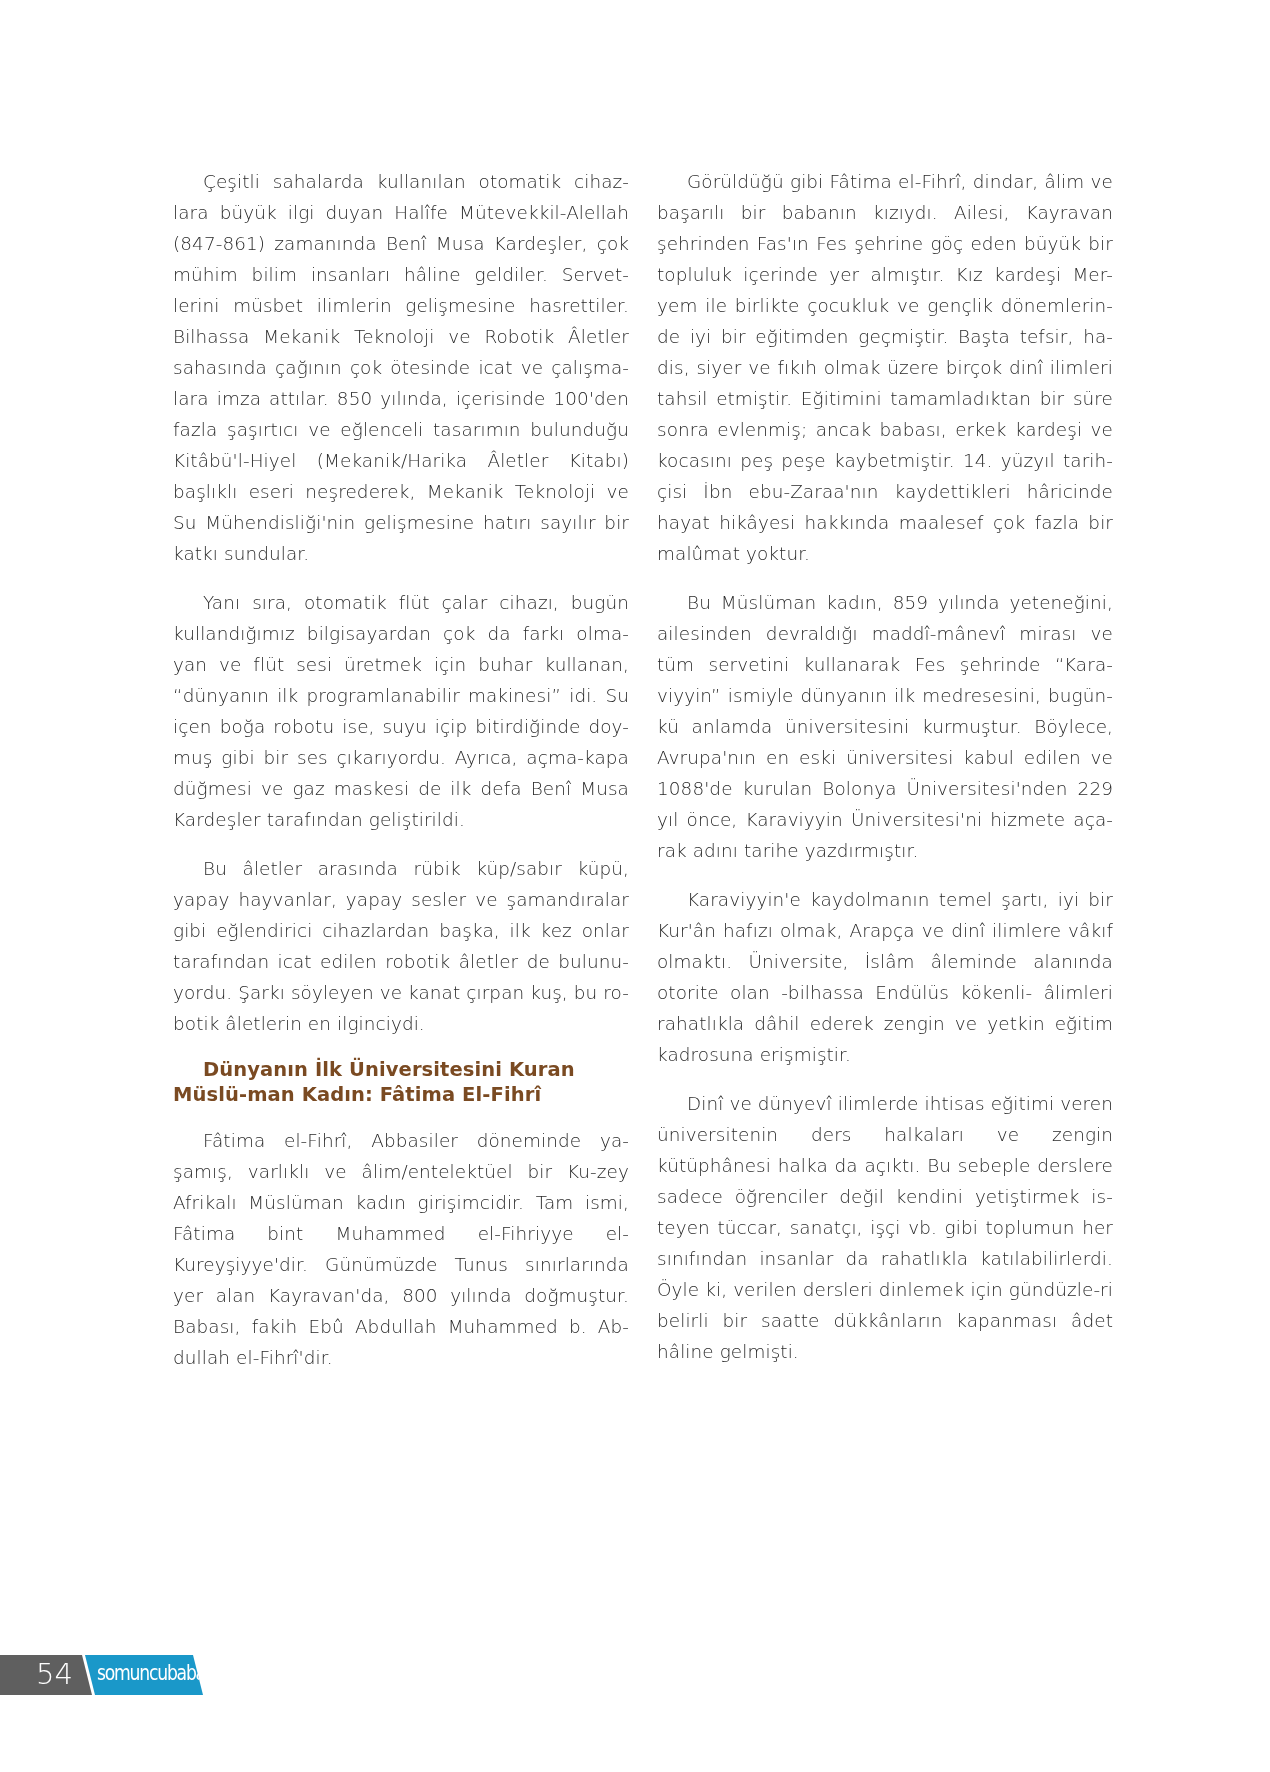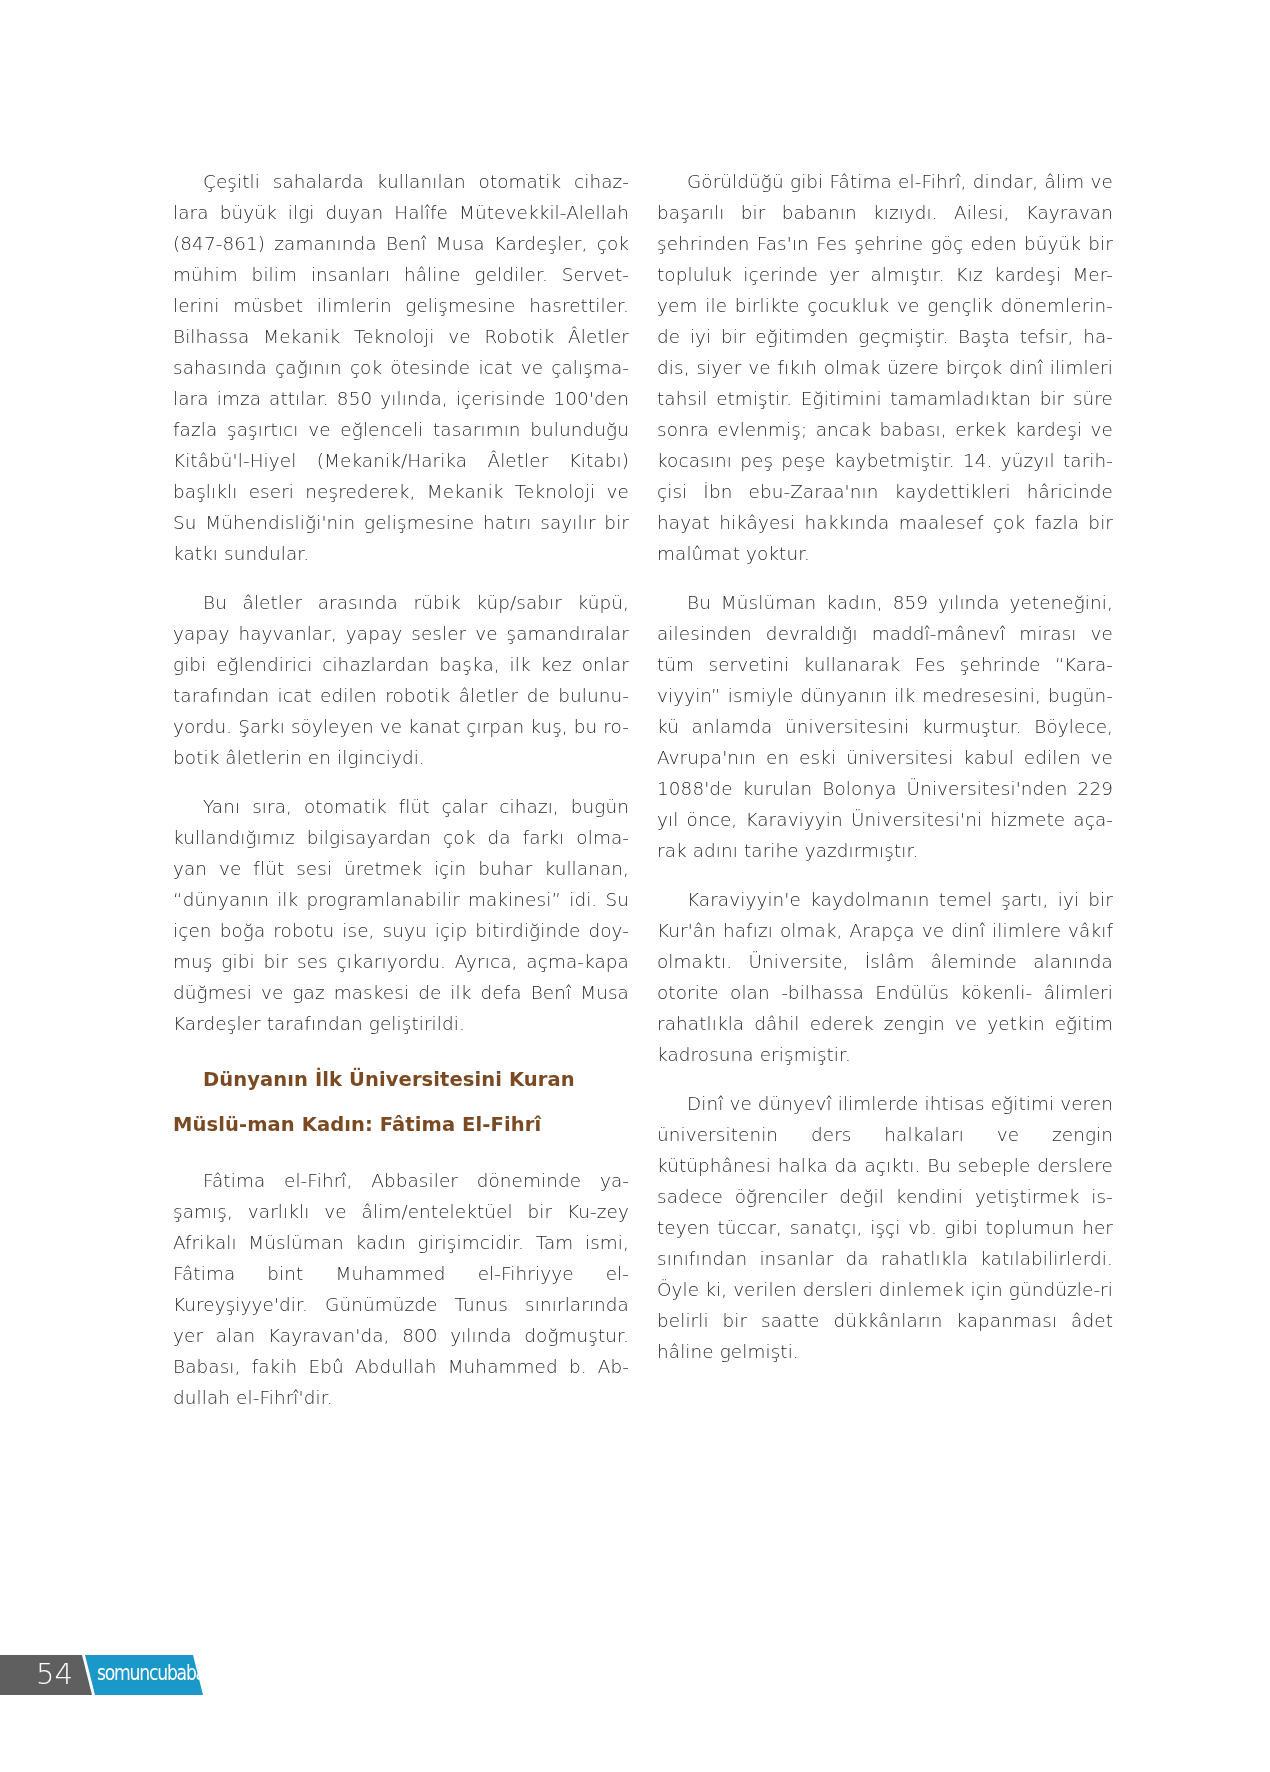--- a/index.html
+++ b/index.html
@@ -9,21 +9,21 @@
     font-family:"DejaVu Sans", sans-serif;
     font-size:18.4px; line-height:31px; color:#2a2a2a;
     font-weight:300; letter-spacing:0.1px;
   }
   .col.left { left:173px; }
   .col.right { left:657px; }
   .col p { margin:0 0 18px 0; text-align:justify; text-indent:30px; hyphens:manual; }
   .col p.last-right { margin-bottom:1px; }
   .col h2 {
     margin:12px 0 18px 0; text-indent:30px;
-    font-family:"DejaVu Sans", sans-serif; font-size:19.5px; line-height:45px;
+    font-family:"DejaVu Sans", sans-serif; font-size:19.5px; line-height:25px;
     font-weight:bold; color:#7a4a22;
   }
   sup { font-size:10px; line-height:0; vertical-align:6px; }
   .footer { position:absolute; left:0; top:1655px; height:40px; width:210px;padding-left:32px; }
   .pg {
     position:absolute; left:0; top:0; width:92px; height:40px; background:#5f5f5f;
     clip-path:polygon(0 0, 82px 0, 92px 40px, 0 40px);
   }
   .pg span {
     position:absolute; left:36px; top:2px;
@@ -37,22 +37,22 @@
     position:absolute; left:12px; top:6px;
     font-family:"DejaVu Sans", sans-serif; font-size:21px; color:#ffffff;
     letter-spacing:-1.5px; transform:scaleX(0.82); transform-origin:left center; display:inline-block;
   }
 </style>
 </head>
 <body>
 
 <div class="col left">
   <p>Çeşitli sahalarda kullanılan otomatik cihaz-lara büyük ilgi duyan Halîfe Mütevekkil-Alellah (847-861) zamanında Benî Musa Kardeşler, çok mühim bilim insanları hâline geldiler. Servet-lerini müsbet ilimlerin gelişmesine hasrettiler. Bilhassa Mekanik Teknoloji ve Robotik Âletler sahasında çağının çok ötesinde icat ve çalışma-lara imza attılar. 850 yılında, içerisinde 100'den fazla şaşırtıcı ve eğlenceli tasarımın bulunduğu Kitâbü'l-Hiyel (Mekanik/Harika Âletler Kitabı) başlıklı eseri neşrederek, Mekanik Teknoloji ve Su Mühendisliği'nin gelişmesine hatırı sayılır bir katkı sundular.</p>
+  <p>Yanı sıra, otomatik flüt çalar cihazı, bugün kullandığımız bilgisayardan çok da farkı olma-yan ve flüt sesi üretmek için buhar kullanan, “dünyanın ilk programlanabilir makinesi” idi. Su içen boğa robotu ise, suyu içip bitirdiğinde doy-muş gibi bir ses çıkarıyordu. Ayrıca, açma-kapa düğmesi ve gaz maskesi de ilk defa Benî Musa Kardeşler tarafından geliştirildi.</p>
   <p>Bu âletler arasında rübik küp/sabır küpü, yapay hayvanlar, yapay sesler ve şamandıralar gibi eğlendirici cihazlardan başka, ilk kez onlar tarafından icat edilen robotik âletler de bulunu-yordu. Şarkı söyleyen ve kanat çırpan kuş, bu ro-botik âletlerin en ilginciydi.</p>
-  <p>Yanı sıra, otomatik flüt çalar cihazı, bugün kullandığımız bilgisayardan çok da farkı olma-yan ve flüt sesi üretmek için buhar kullanan, “dünyanın ilk programlanabilir makinesi” idi. Su içen boğa robotu ise, suyu içip bitirdiğinde doy-muş gibi bir ses çıkarıyordu. Ayrıca, açma-kapa düğmesi ve gaz maskesi de ilk defa Benî Musa Kardeşler tarafından geliştirildi.</p>
   <h2>Dünyanın İlk Üniversitesini Kuran Müslü-man Kadın: Fâtima El-Fihrî</h2>
   <p>Fâtima el-Fihrî, Abbasiler döneminde ya-şamış, varlıklı ve âlim/entelektüel bir Ku-zey Afrikalı Müslüman kadın girişimcidir. Tam ismi, Fâtima bint Muhammed el-Fihriyye el-Kureyşiyye'dir. Günümüzde Tunus sınırlarında yer alan Kayravan'da, 800 yılında doğmuştur. Babası, fakih Ebû Abdullah Muhammed b. Ab-dullah el-Fihrî'dir.</p>
 </div>
 
 <div class="col right">
   <p>Görüldüğü gibi Fâtima el-Fihrî, dindar, âlim ve başarılı bir babanın kızıydı. Ailesi, Kayravan şehrinden Fas'ın Fes şehrine göç eden büyük bir topluluk içerinde yer almıştır. Kız kardeşi Mer-yem ile birlikte çocukluk ve gençlik dönemlerin-de iyi bir eğitimden geçmiştir. Başta tefsir, ha-dis, siyer ve fıkıh olmak üzere birçok dinî ilimleri tahsil etmiştir. Eğitimini tamamladıktan bir süre sonra evlenmiş; ancak babası, erkek kardeşi ve kocasını peş peşe kaybetmiştir. 14. yüzyıl tarih-çisi İbn ebu-Zaraa'nın kaydettikleri hâricinde hayat hikâyesi hakkında maalesef çok fazla bir malûmat yoktur.</p>
   <p>Bu Müslüman kadın, 859 yılında yeteneğini, ailesinden devraldığı maddî-mânevî mirası ve tüm servetini kullanarak Fes şehrinde “Kara-viyyin” ismiyle dünyanın ilk medresesini, bugün-kü anlamda üniversitesini kurmuştur. Böylece, Avrupa'nın en eski üniversitesi kabul edilen ve 1088'de kurulan Bolonya Üniversitesi'nden 229 yıl önce, Karaviyyin Üniversitesi'ni hizmete aça-rak adını tarihe yazdırmıştır.</p>
   <p>Karaviyyin'e kaydolmanın temel şartı, iyi bir Kur'ân hafızı olmak, Arapça ve dinî ilimlere vâkıf olmaktı. Üniversite, İslâm âleminde alanında otorite olan -bilhassa Endülüs kökenli- âlimleri rahatlıkla dâhil ederek zengin ve yetkin eğitim kadrosuna erişmiştir.</p>
   <p class="last-right">Dinî ve dünyevî ilimlerde ihtisas eğitimi veren üniversitenin ders halkaları ve zengin kütüphânesi halka da açıktı. Bu sebeple derslere sadece öğrenciler değil kendini yetiştirmek is-teyen tüccar, sanatçı, işçi vb. gibi toplumun her sınıfından insanlar da rahatlıkla katılabilirlerdi. Öyle ki, verilen dersleri dinlemek için gündüzle-ri belirli bir saatte dükkânların kapanması âdet hâline gelmişti.</p>
 </div>

